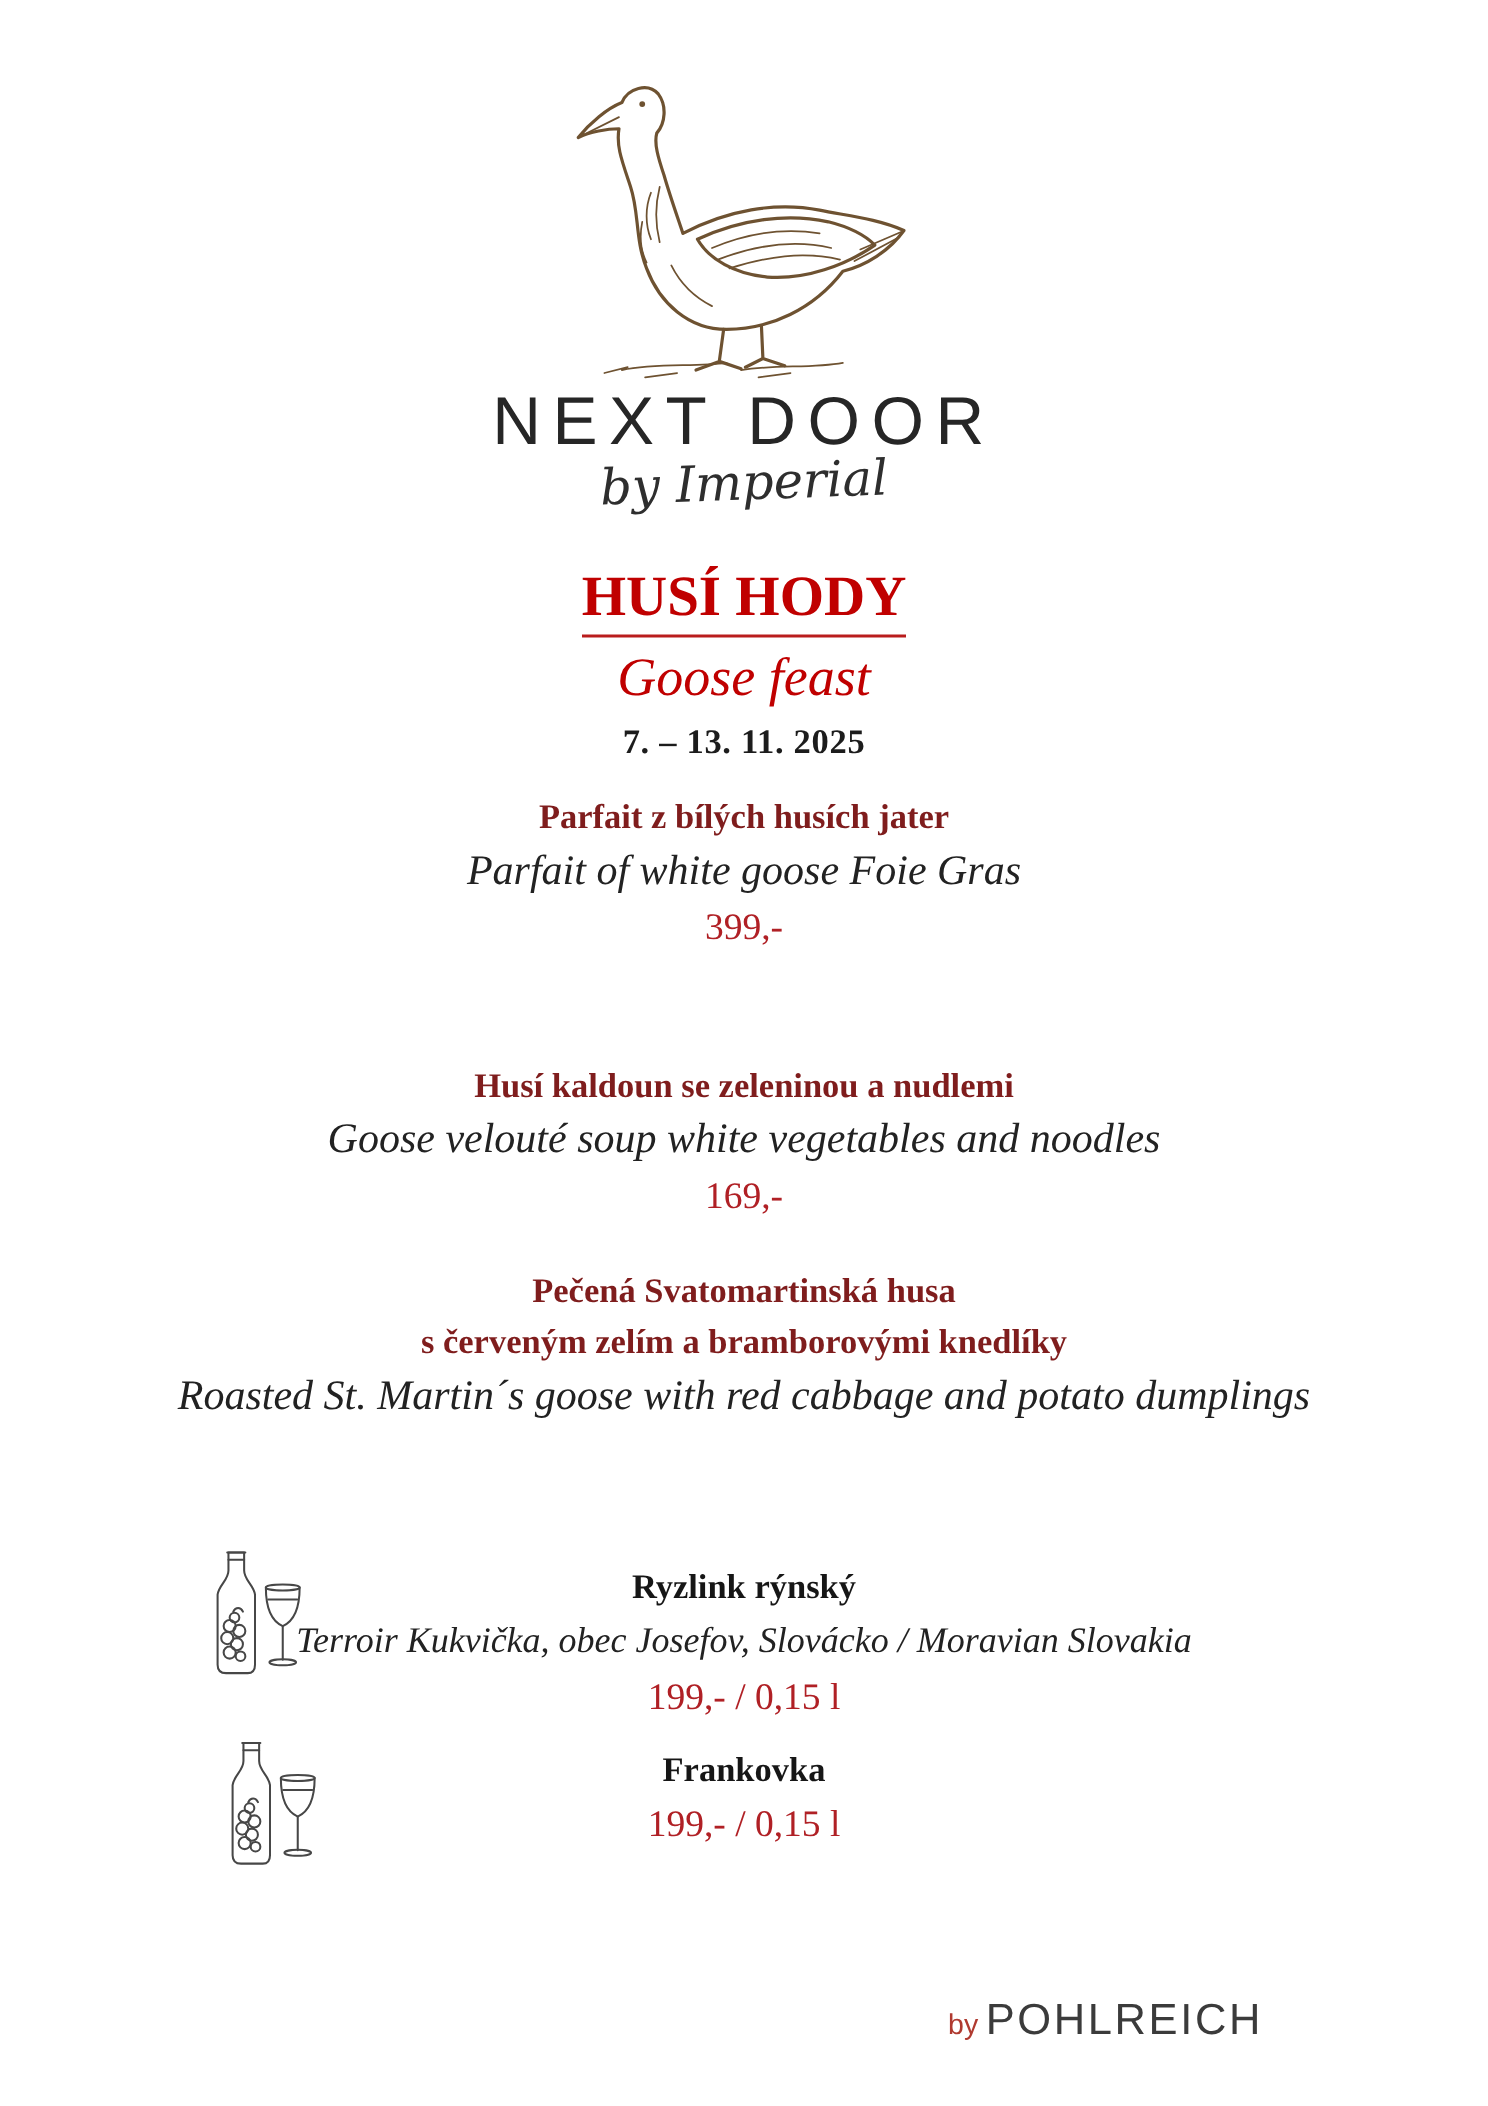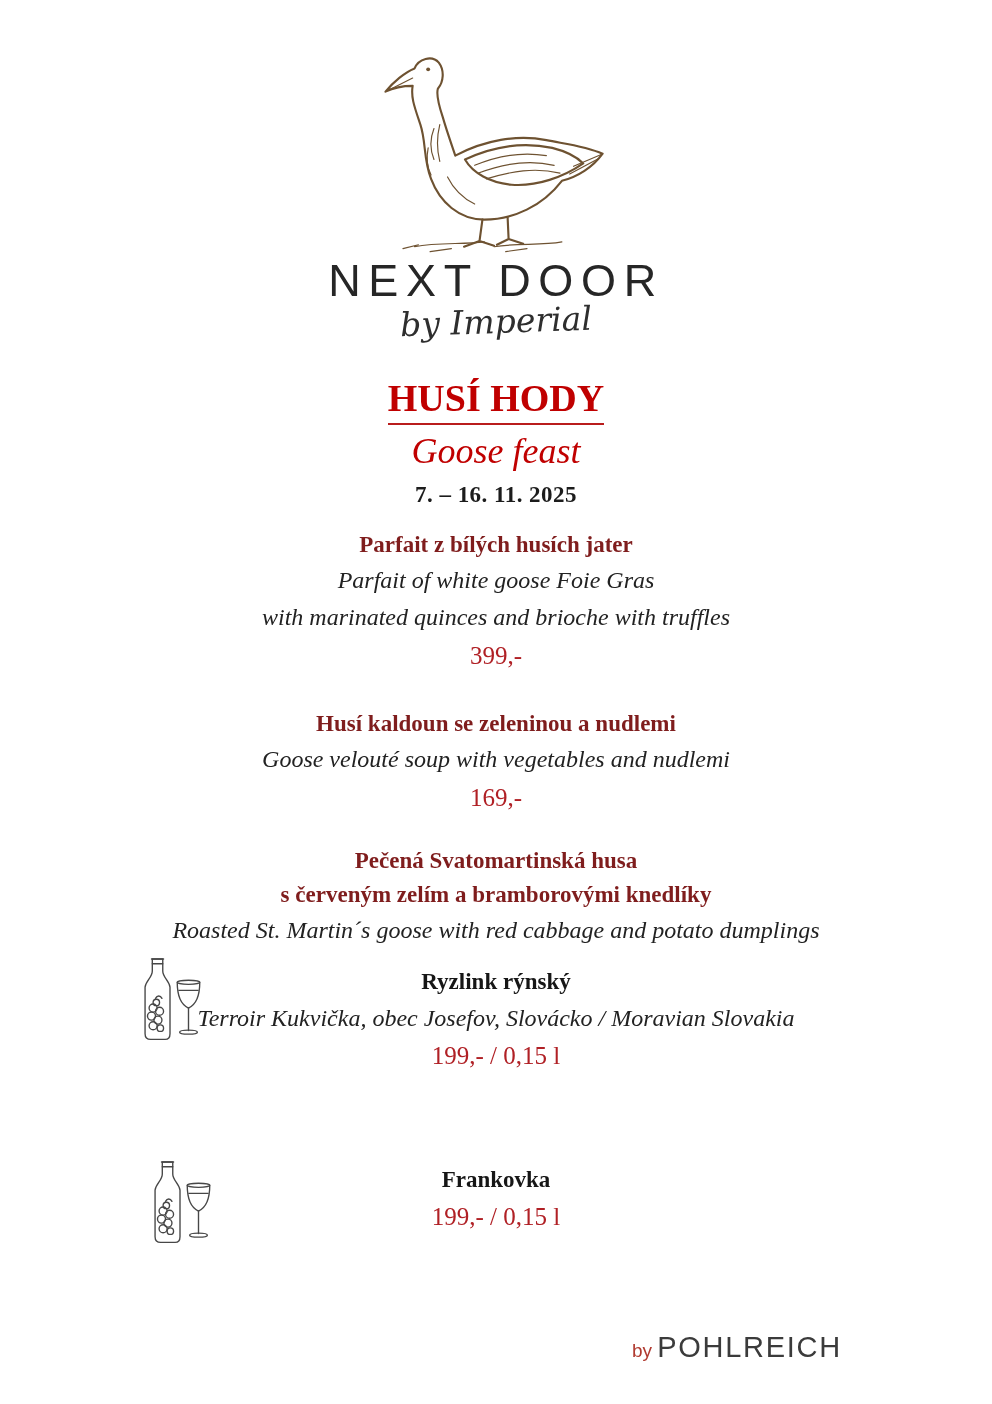--- a/index.html
+++ b/index.html
@@ -28,29 +28,29 @@
 
   
   .title { top:378px; font-size:38px; font-weight:700; color:#c00000; line-height:1.1; }
   .title .underlined { display:inline-block; border-bottom:2px solid #b91c1c; padding-bottom:3px; }
   .subtitle { top:432px; font-size:36px; font-style:italic; color:#c00000; line-height:1.1; }
   .date { top:482px; font-size:23px; font-weight:700; color:#1c1c1c; letter-spacing:0.02em; }
 
   
   .menu-item { position:absolute; left:0; right:0; text-align:center; }
   .dish-name { font-size:23px; font-weight:700; line-height:34px; color:#7f1d1d; }
-  .dish-desc { font-size:24px; font-style:italic; line-height:37px; color:#222222; }
+  .dish-desc { font-size:28px; font-style:italic; line-height:37px; color:#222222; }
   .price { font-size:25px; line-height:40px; color:#b02025; font-variant-numeric:oldstyle-nums; }
   .item-1 { top:528px; }
   .item-2 { top:707px; }
   .item-3 { top:844px; }
 
   
   .wine-row { position:absolute; left:0; right:0; text-align:center; }
-  .wine-1 { top:964px; }
+  .wine-1 { top:1040px; }
   .wine-2 { top:1162px; }
   .wine-name { font-size:23px; font-weight:700; line-height:36px; color:#161616; }
   .wine-origin { font-size:24px; font-style:italic; line-height:37px; color:#222222; }
   .wine-price { font-size:25px; line-height:38px; color:#b02025; font-variant-numeric:oldstyle-nums; }
   .wine-icon-wrap { position:absolute; }
   .wine-1 .wine-icon-wrap { left:55px; top:-17px; }
   .wine-2 .wine-icon-wrap { left:65px; top:-12px; }
 
   
   .footer {
@@ -85,32 +85,31 @@
     </svg>
   </div>
 
   <div class="abs-center logo">NEXT DOOR</div>
   <div class="abs-center byline">by Imperial</div>
 
   <div class="abs-center title">
     <span class="underlined">HUSÍ HODY</span>
   </div>
   <div class="abs-center subtitle">Goose feast</div>
-  <div class="abs-center date">7. – 16. 11. 2025</div>
+  <div class="abs-center date">7. – 13. 11. 2025</div>
 
   <div class="menu-item item-1">
     <div class="dish-name">Parfait z bílých husích jater</div>
     <div class="dish-desc">Parfait of white goose Foie Gras</div>
-    <div class="dish-desc">with marinated quinces and brioche with truffles</div>
     <div class="price">399,-</div>
   </div>
 
   <div class="menu-item item-2">
     <div class="dish-name">Husí kaldoun se zeleninou a nudlemi</div>
-    <div class="dish-desc">Goose velouté soup with vegetables and nudlemi</div>
+    <div class="dish-desc">Goose velouté soup white vegetables and noodles</div>
     <div class="price">169,-</div>
   </div>
 
   <div class="menu-item item-3">
     <div class="dish-name">Pečená Svatomartinská husa</div>
     <div class="dish-name">s červeným zelím a bramborovými knedlíky</div>
     <div class="dish-desc">Roasted St. Martin´s goose with red cabbage and potato dumplings</div>
   </div>
 
   <div class="wine-row wine-1">

